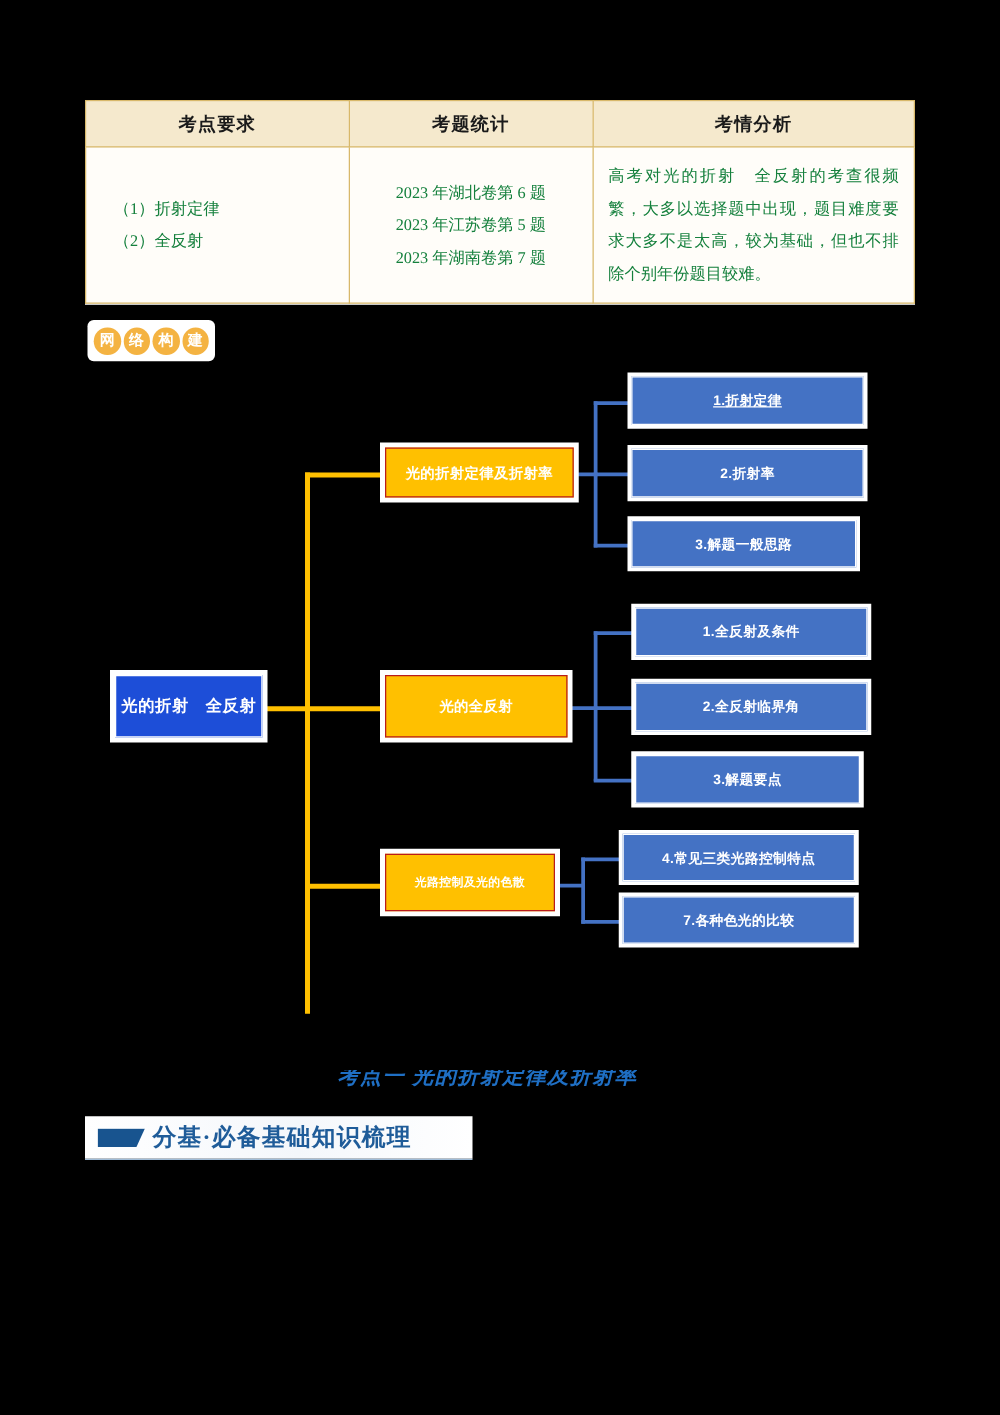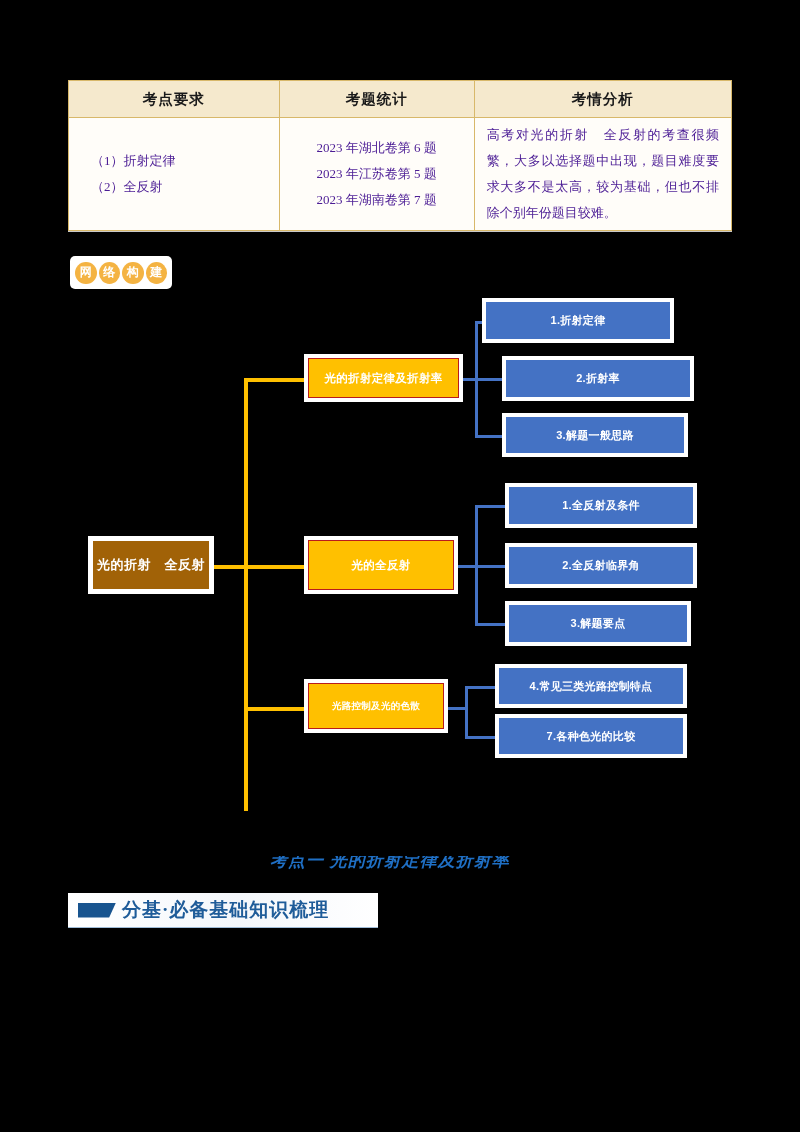--- a/index.html
+++ b/index.html
@@ -13,21 +13,21 @@
   
   .table-wrap{position:absolute;left:68px;top:80px;width:664px;}
   .tbl{border-collapse:collapse;width:664px;background:#fff;
        box-shadow:0 1px 0 #c9c9c9;}
   .tbl td,.tbl th{border:1px solid #d8b86a;vertical-align:middle;}
   .tbl thead th{
     background:#f5e9cd;height:34px;text-align:center;
     font-size:14.5px;font-weight:bold;color:#1a1a1a;
     letter-spacing:1px;font-family:"Liberation Serif","DejaVu Serif",serif;
   }
-  .tbl tbody td{background:#fffdf9;padding:4px 12px;font-size:13px;color:#4c1d95;line-height:2.0;}
+  .tbl tbody td{background:#fffdf9;padding:10px 12px;font-size:13px;color:#15803d;line-height:2.0;}
   .col-a{width:200px;}
   .col-b{width:185px;}
   .col-c{width:245px;}
   .cell-a{padding-left:22px !important;}
   .cell-a div{white-space:nowrap;}
   .cell-b{text-align:center;}
   .cell-b div{white-space:nowrap;}
   .cell-c{text-align:justify;text-justify:inter-ideograph;}
 
   
@@ -39,21 +39,21 @@
              align-items:center;justify-content:center;
              font-family:"Liberation Sans","DejaVu Sans",sans-serif;}
 
   
   .map{position:absolute;left:0;top:290px;width:800px;height:490px;}
   .node{position:absolute;box-sizing:border-box;display:flex;
         align-items:center;justify-content:center;text-align:center;
         color:#fff;font-weight:bold;z-index:5;
         font-family:"Liberation Sans","DejaVu Sans",sans-serif;}
 
-  .n-root{background:#a16207;border:1px solid #fff;
+  .n-root{background:#1d4ed8;border:1px solid #fff;
           box-shadow:0 0 0 4px #fff,1px 2px 4px rgba(0,0,0,.35);
           font-size:13px;letter-spacing:.5px;}
   .n-l2{background:#FFC000;border:1px solid #b91c1c;
         box-shadow:0 0 0 4px #fff,1px 2px 4px rgba(0,0,0,.3);
         font-size:11.5px;letter-spacing:.3px;}
   .n-l2.small{font-size:9.5px;}
   .n-l3{background:#4472C4;border:1.5px solid #fff;
         box-shadow:0 0 0 3px #fff,1px 2px 4px rgba(0,0,0,.3);
         font-size:11px;letter-spacing:.3px;}
 
@@ -137,21 +137,21 @@
     <div class="ln ln-b" style="left:465px;top:396px;width:3px;height:53px;"></div>
     <div class="ln ln-b" style="left:465px;top:396px;width:33px;height:3px;"></div>
     <div class="ln ln-b" style="left:465px;top:446px;width:33px;height:3px;"></div>
 
     <div class="node n-root" style="left:92px;top:250px;width:118px;height:50px;">光的折射　全反射</div>
 
     <div class="node n-l2" style="left:308px;top:68px;width:151px;height:40px;">光的折射定律及折射率</div>
     <div class="node n-l2" style="left:308px;top:250px;width:146px;height:50px;">光的全反射</div>
     <div class="node n-l2 small" style="left:308px;top:393px;width:136px;height:46px;">光路控制及光的色散</div>
 
-    <div class="node n-l3" style="left:485px;top:11px;width:186px;height:39px;">1.折射定律</div>
+    <div class="node n-l3" style="left:505px;top:11px;width:186px;height:39px;text-decoration:underline;">1.折射定律</div>
     <div class="node n-l3" style="left:505px;top:69px;width:186px;height:39px;">2.折射率</div>
     <div class="node n-l3" style="left:505px;top:126px;width:180px;height:38px;">3.解题一般思路</div>
 
     <div class="node n-l3" style="left:508px;top:196px;width:186px;height:39px;">1.全反射及条件</div>
     <div class="node n-l3" style="left:508px;top:256px;width:186px;height:39px;">2.全反射临界角</div>
     <div class="node n-l3" style="left:508px;top:314px;width:180px;height:39px;">3.解题要点</div>
 
     <div class="node n-l3" style="left:498px;top:377px;width:186px;height:38px;">4.常见三类光路控制特点</div>
     <div class="node n-l3" style="left:498px;top:427px;width:186px;height:38px;">7.各种色光的比较</div>
   </div>

